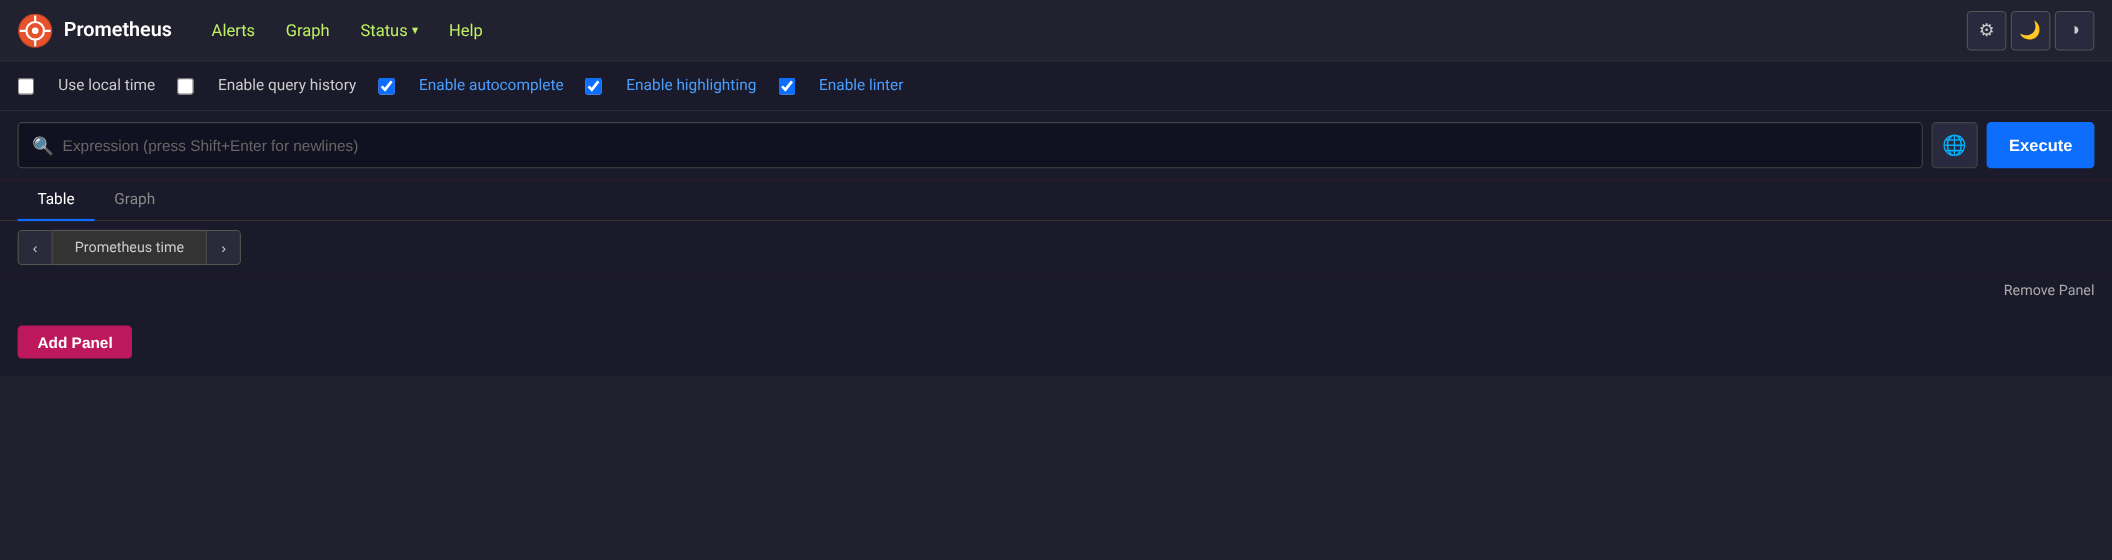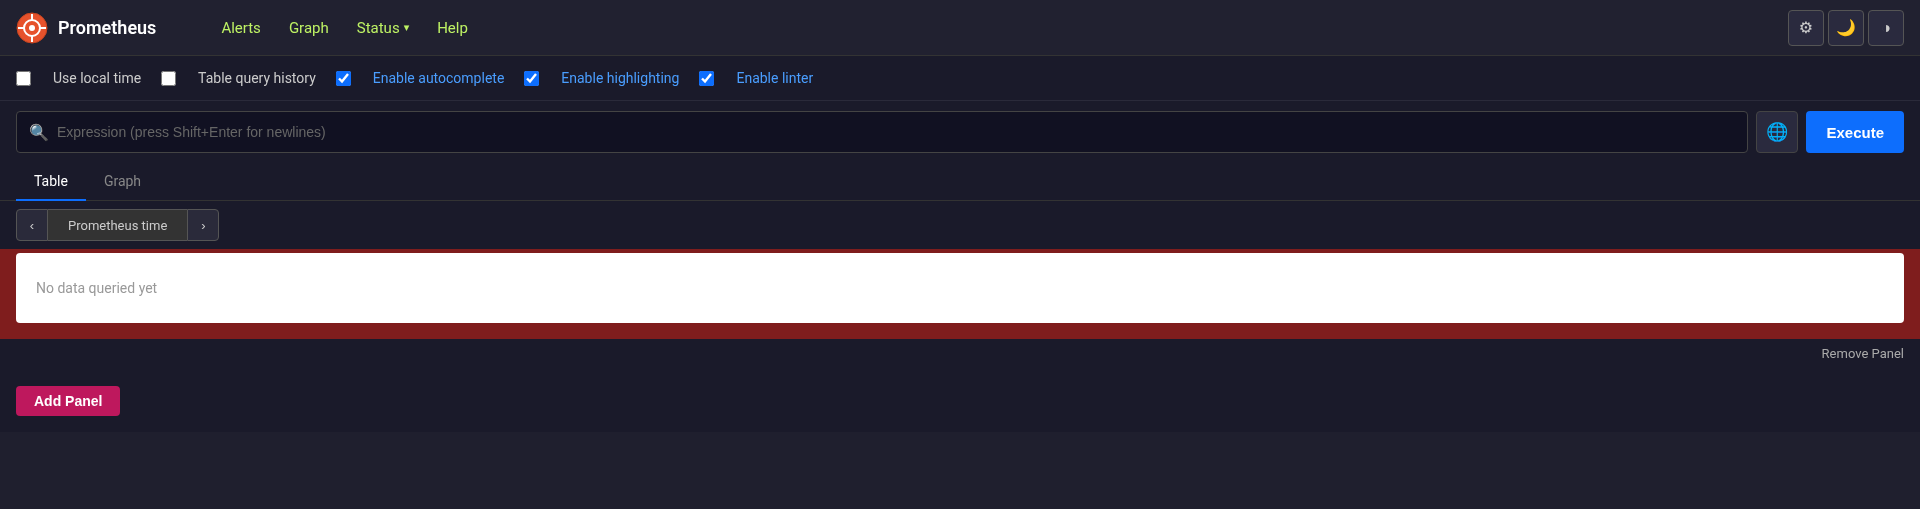--- a/index.html
+++ b/index.html
@@ -12,21 +12,20 @@
     }
 
     
     .navbar {
       background: #212130;
       display: flex;
       align-items: center;
       padding: 0 16px;
       height: 56px;
       border-bottom: 1px solid #333;
-      gap: 29px;
     }
     .navbar-brand {
       display: flex;
       align-items: center;
       gap: 10px;
       margin-right: 24px;
     }
     .brand-logo {
       width: 32px;
       height: 32px;
@@ -314,21 +313,21 @@
   </div>
 </nav>
 
 <div class="toolbar">
   <label class="checkbox-label">
     <input type="checkbox" style="">
     <span>Use local time</span>
   </label>
   <label class="checkbox-label">
     <input type="checkbox" style="">
-    <span>Table query history</span>
+    <span>Enable query history</span>
   </label>
   <label class="checkbox-label checked-blue">
     <input type="checkbox" checked="" style="">
     <span>Enable autocomplete</span>
   </label>
   <label class="checkbox-label checked-blue">
     <input type="checkbox" checked="" style="">
     <span>Enable highlighting</span>
   </label>
   <label class="checkbox-label checked-blue">
@@ -360,23 +359,20 @@
       <button class="eval-nav-btn">
         <span>‹</span>
       </button>
       <div class="eval-time-label">Prometheus time</div>
       <button class="eval-nav-btn right">
         <span>›</span>
       </button>
     </div>
   </div>
 
-  <div class="data-area">
-    <span class="no-data-text">No data queried yet</span>
-  </div>
 
   <div class="remove-panel-row">
     <a class="remove-panel-link">Remove Panel</a>
   </div>
 </div>
 
 <div class="footer">
   <button class="add-panel-btn">Add Panel</button>
 </div>
 

